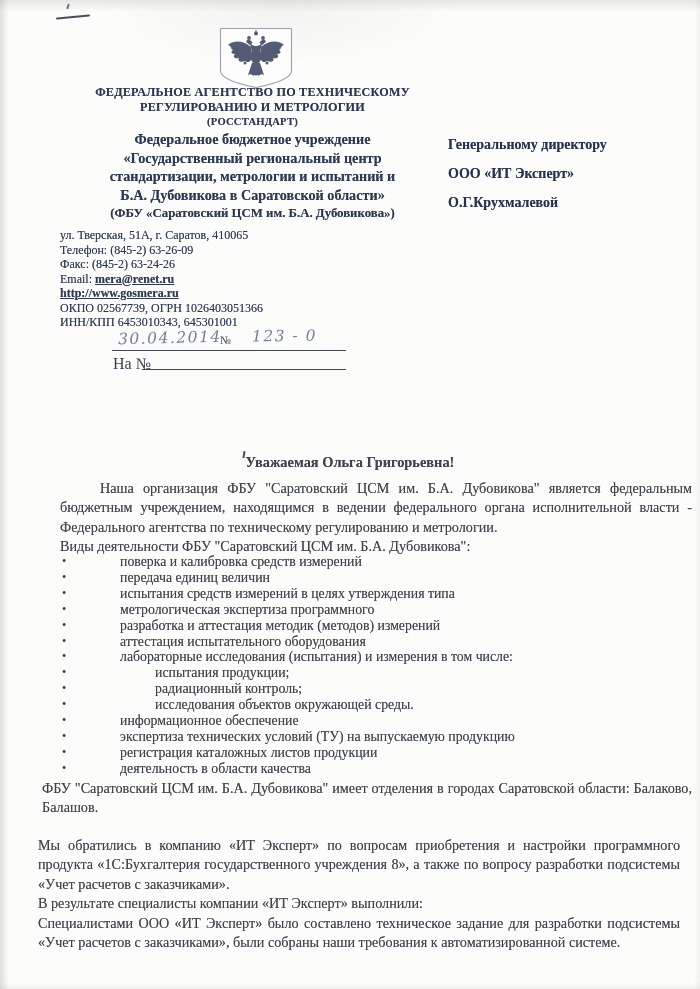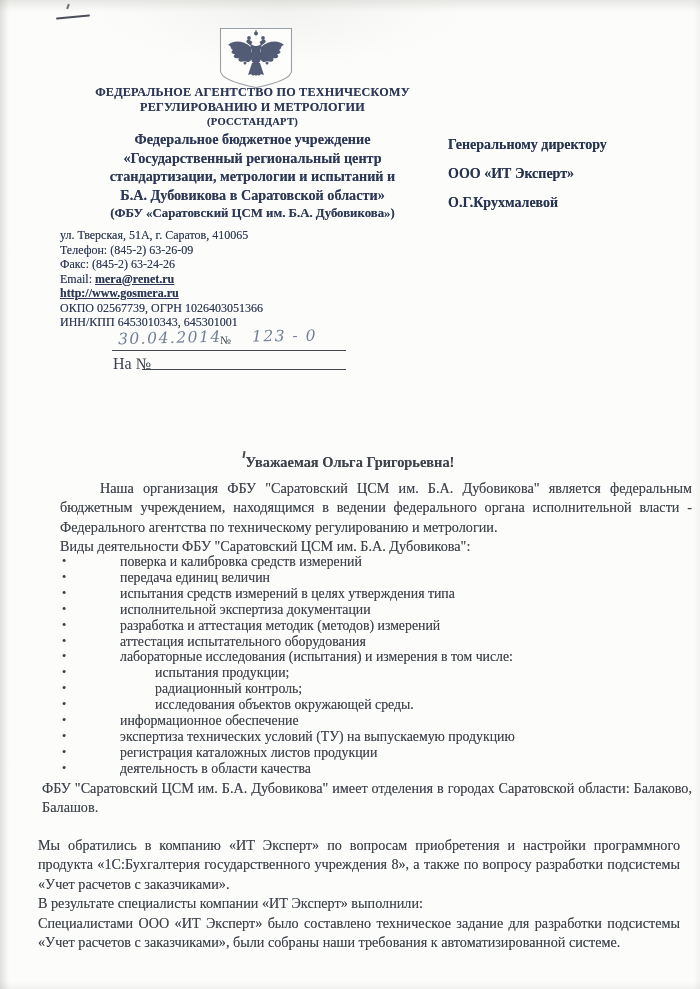--- a/index.html
+++ b/index.html
@@ -141,21 +141,21 @@
       <li class="activity">
         <span class="dot">•</span>
         <span class="txt">передача единиц величин</span>
       </li>
       <li class="activity">
         <span class="dot">•</span>
         <span class="txt">испытания средств измерений в целях утверждения типа</span>
       </li>
       <li class="activity">
         <span class="dot">•</span>
-        <span class="txt">исполнительной экспертиза документации</span>
+        <span class="txt">метрологическая экспертиза программного</span>
       </li>
       <li class="activity">
         <span class="dot">•</span>
         <span class="txt">разработка и аттестация методик (методов) измерений</span>
       </li>
       <li class="activity">
         <span class="dot">•</span>
         <span class="txt">аттестация испытательного оборудования</span>
       </li>
       <li class="activity">

